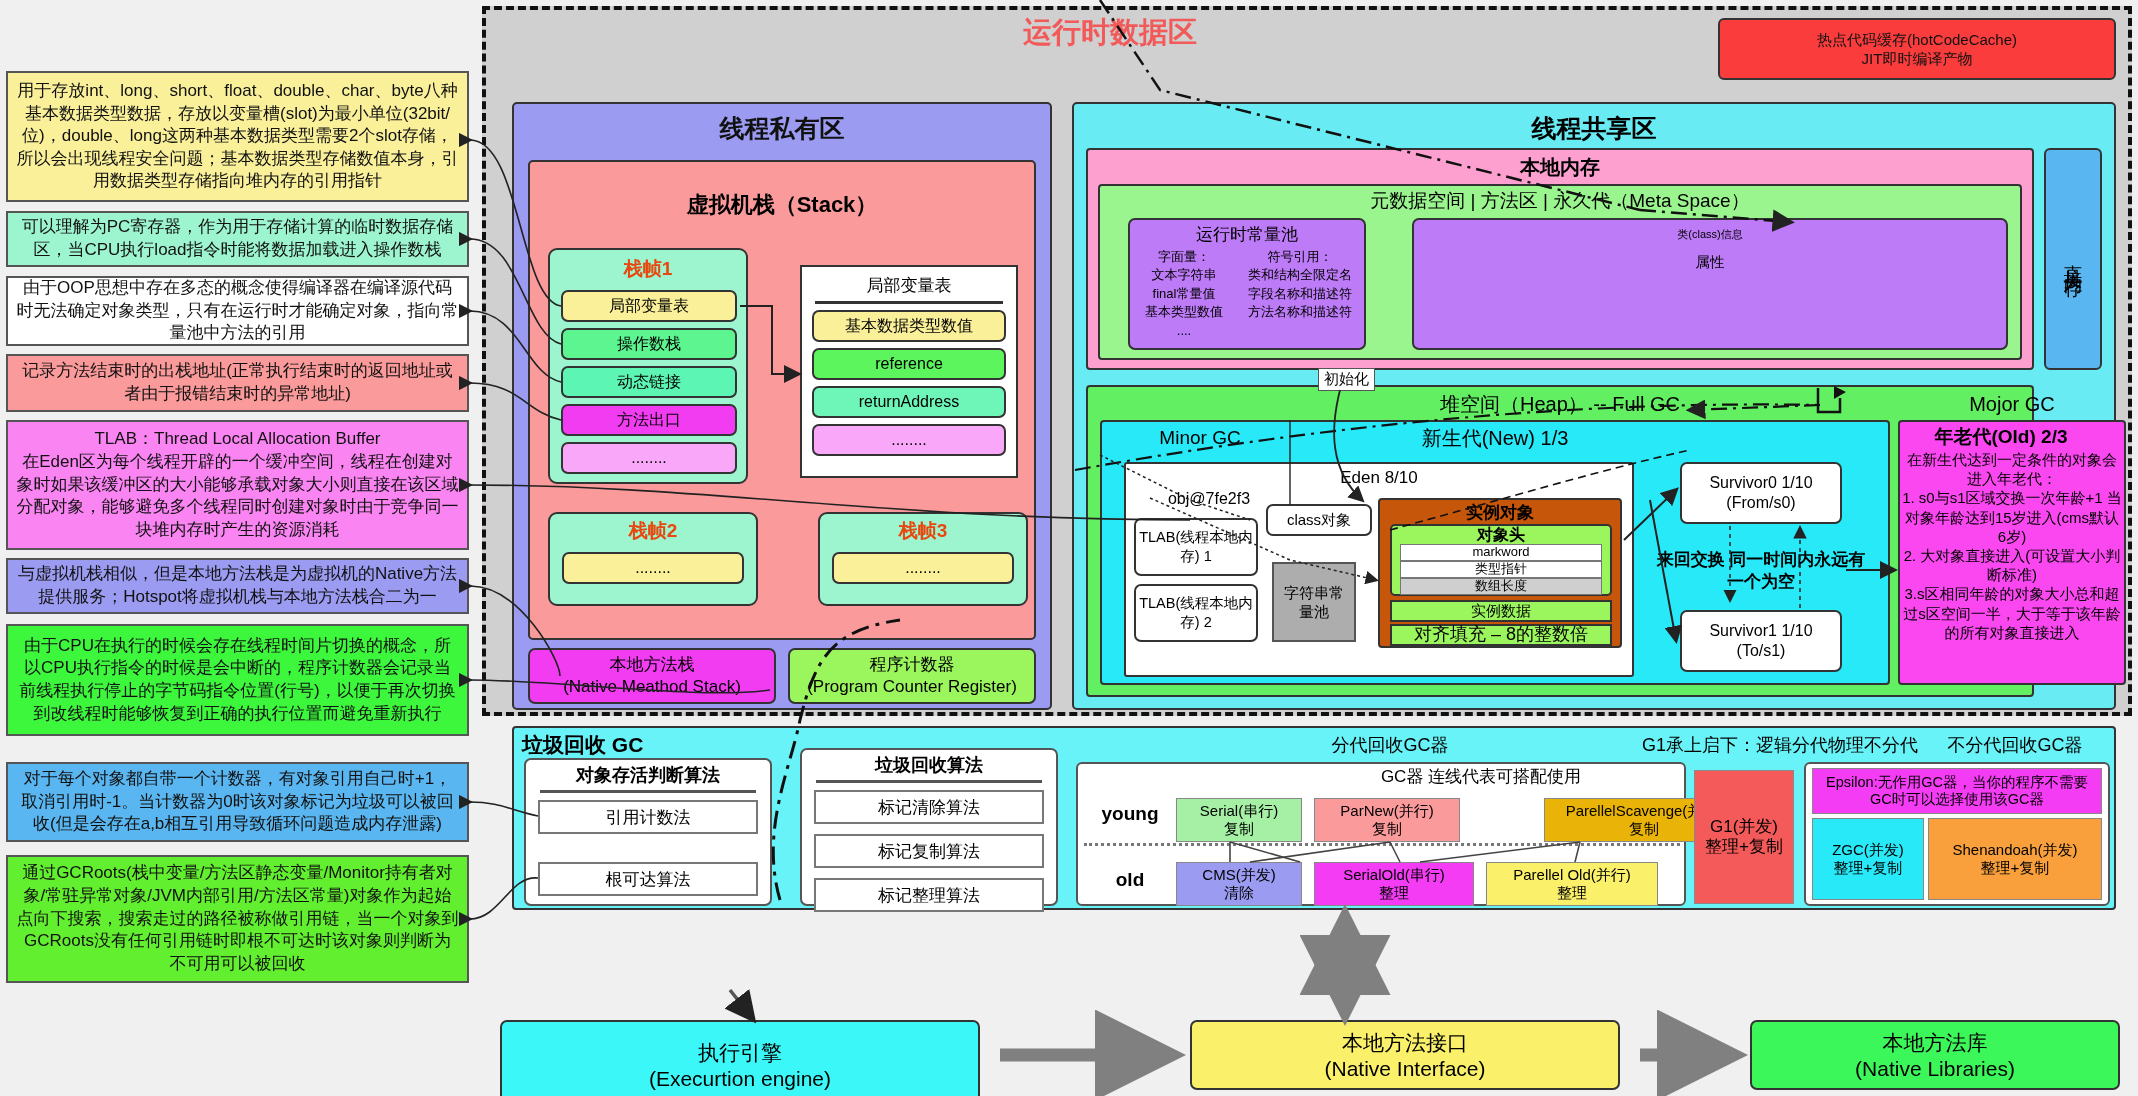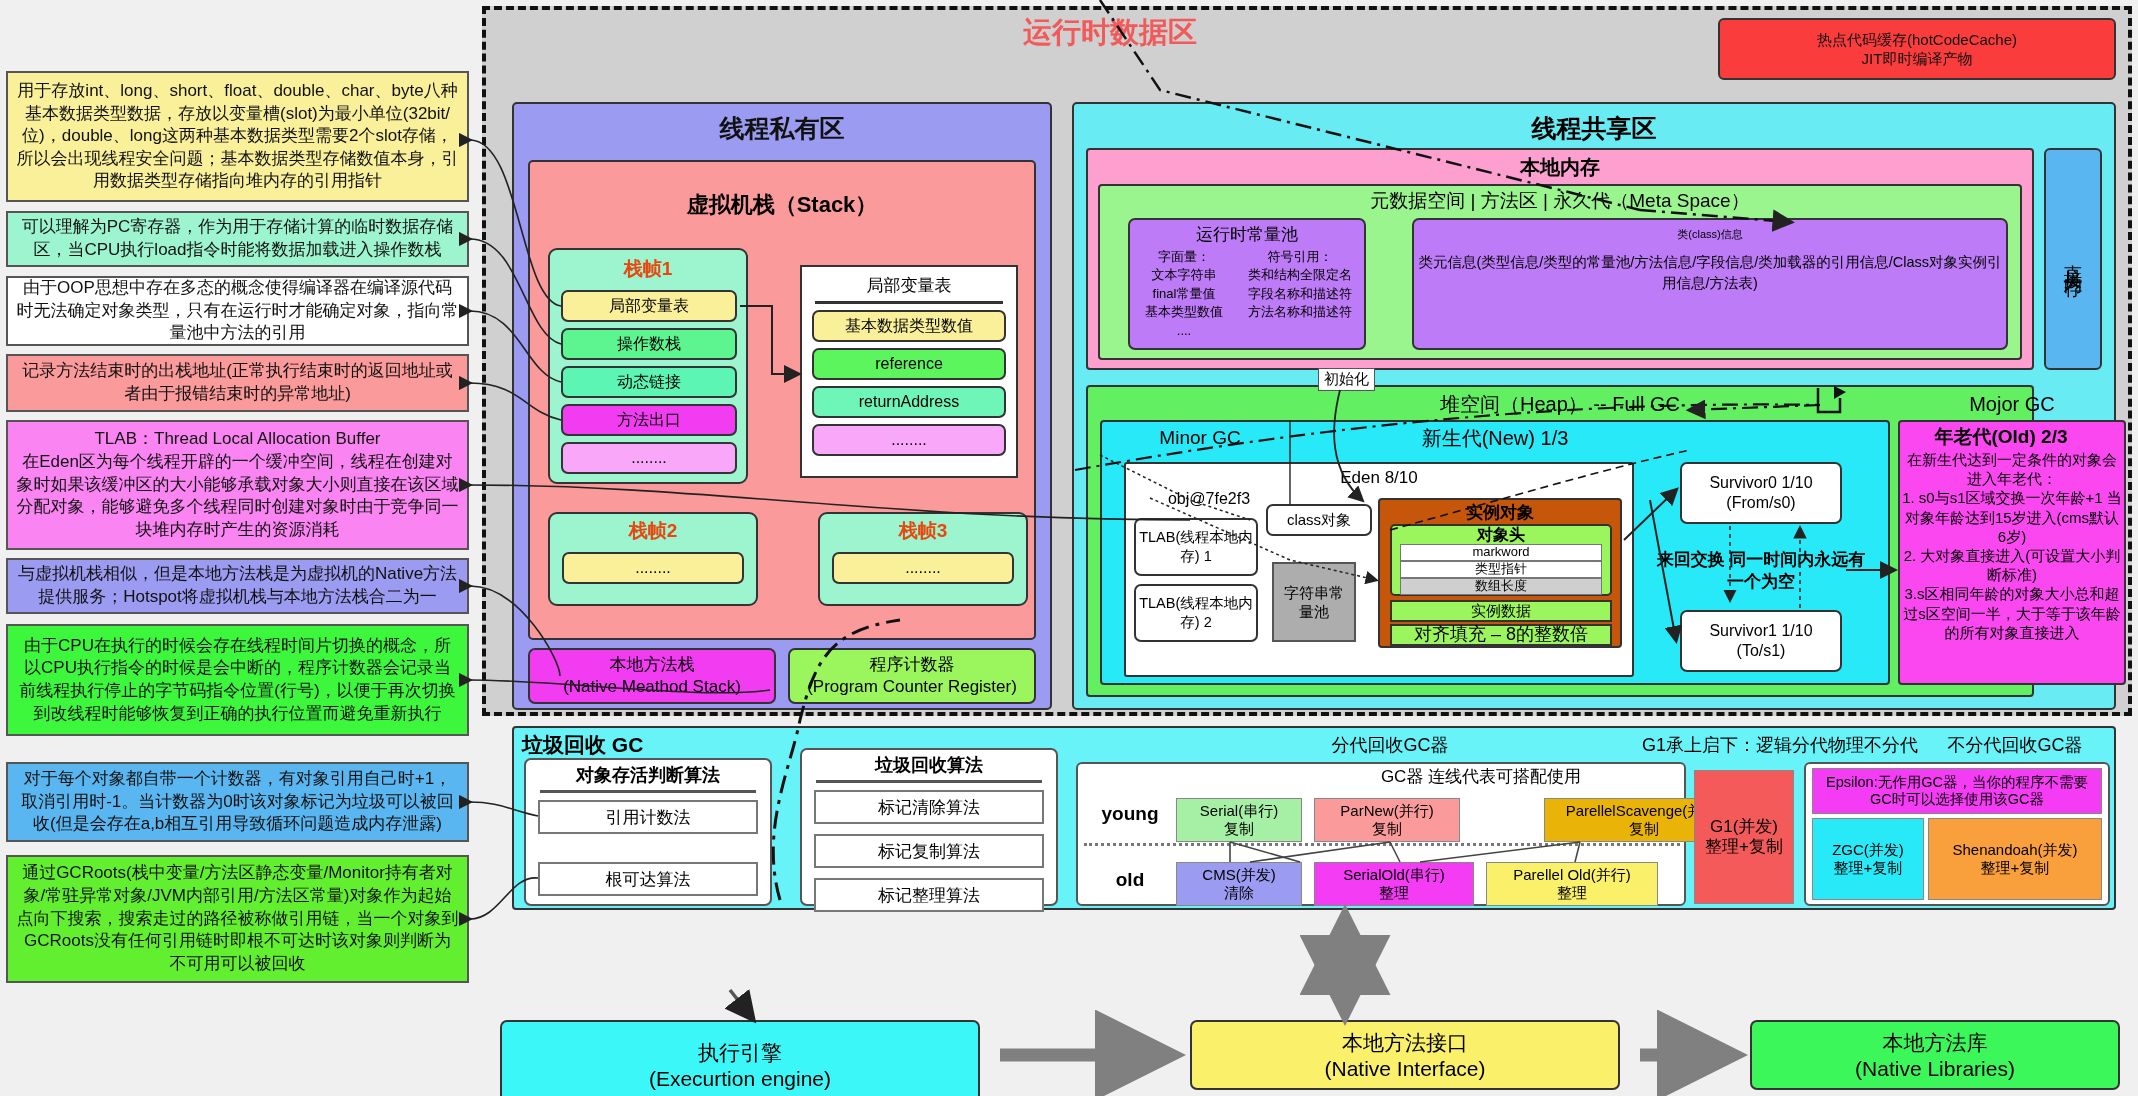--- a/index.html
+++ b/index.html
@@ -197,21 +197,21 @@
 <div class="abs" style="left:1238px;top:248px;width:124px;font-size:13px;line-height:1.42;text-align:center;">
   <div>符号引用：</div>
   <div>类和结构全限定名</div>
   <div>字段名称和描述符</div>
   <div>方法名称和描述符</div>
 </div>
 
 <div class="abs" id="class-info"></div>
 <div class="abs" style="left:1412px;top:222px;width:596px;height:24px;font-size:11px;display:flex;align-items:center;justify-content:center;">类(class)信息</div>
 <div class="abs" style="left:1418px;top:252px;width:584px;font-size:14.5px;line-height:1.42;text-align:center;">
-  <div>类元信息(类型信息/类型的常量池/方法信息/字段信息/类加载器的引用信息/Class对象实例引用信息/方法表)</div>
+  <div>属性</div>
 </div>
 
 <div class="abs" id="direct-mem">直接内存</div>
 
 <div class="abs" id="heap"></div>
 <div class="abs" id="heap-title">堆空间（Heap） -- Full GC</div>
 <div class="abs" style="left:1900px;top:389px;width:224px;height:30px;font-size:20px;display:flex;align-items:center;justify-content:center;">Mojor GC</div>
 <div class="lbl" style="left:1318px;top:368px;">初始化</div>
 
 <div class="abs" id="new-gen"></div>

